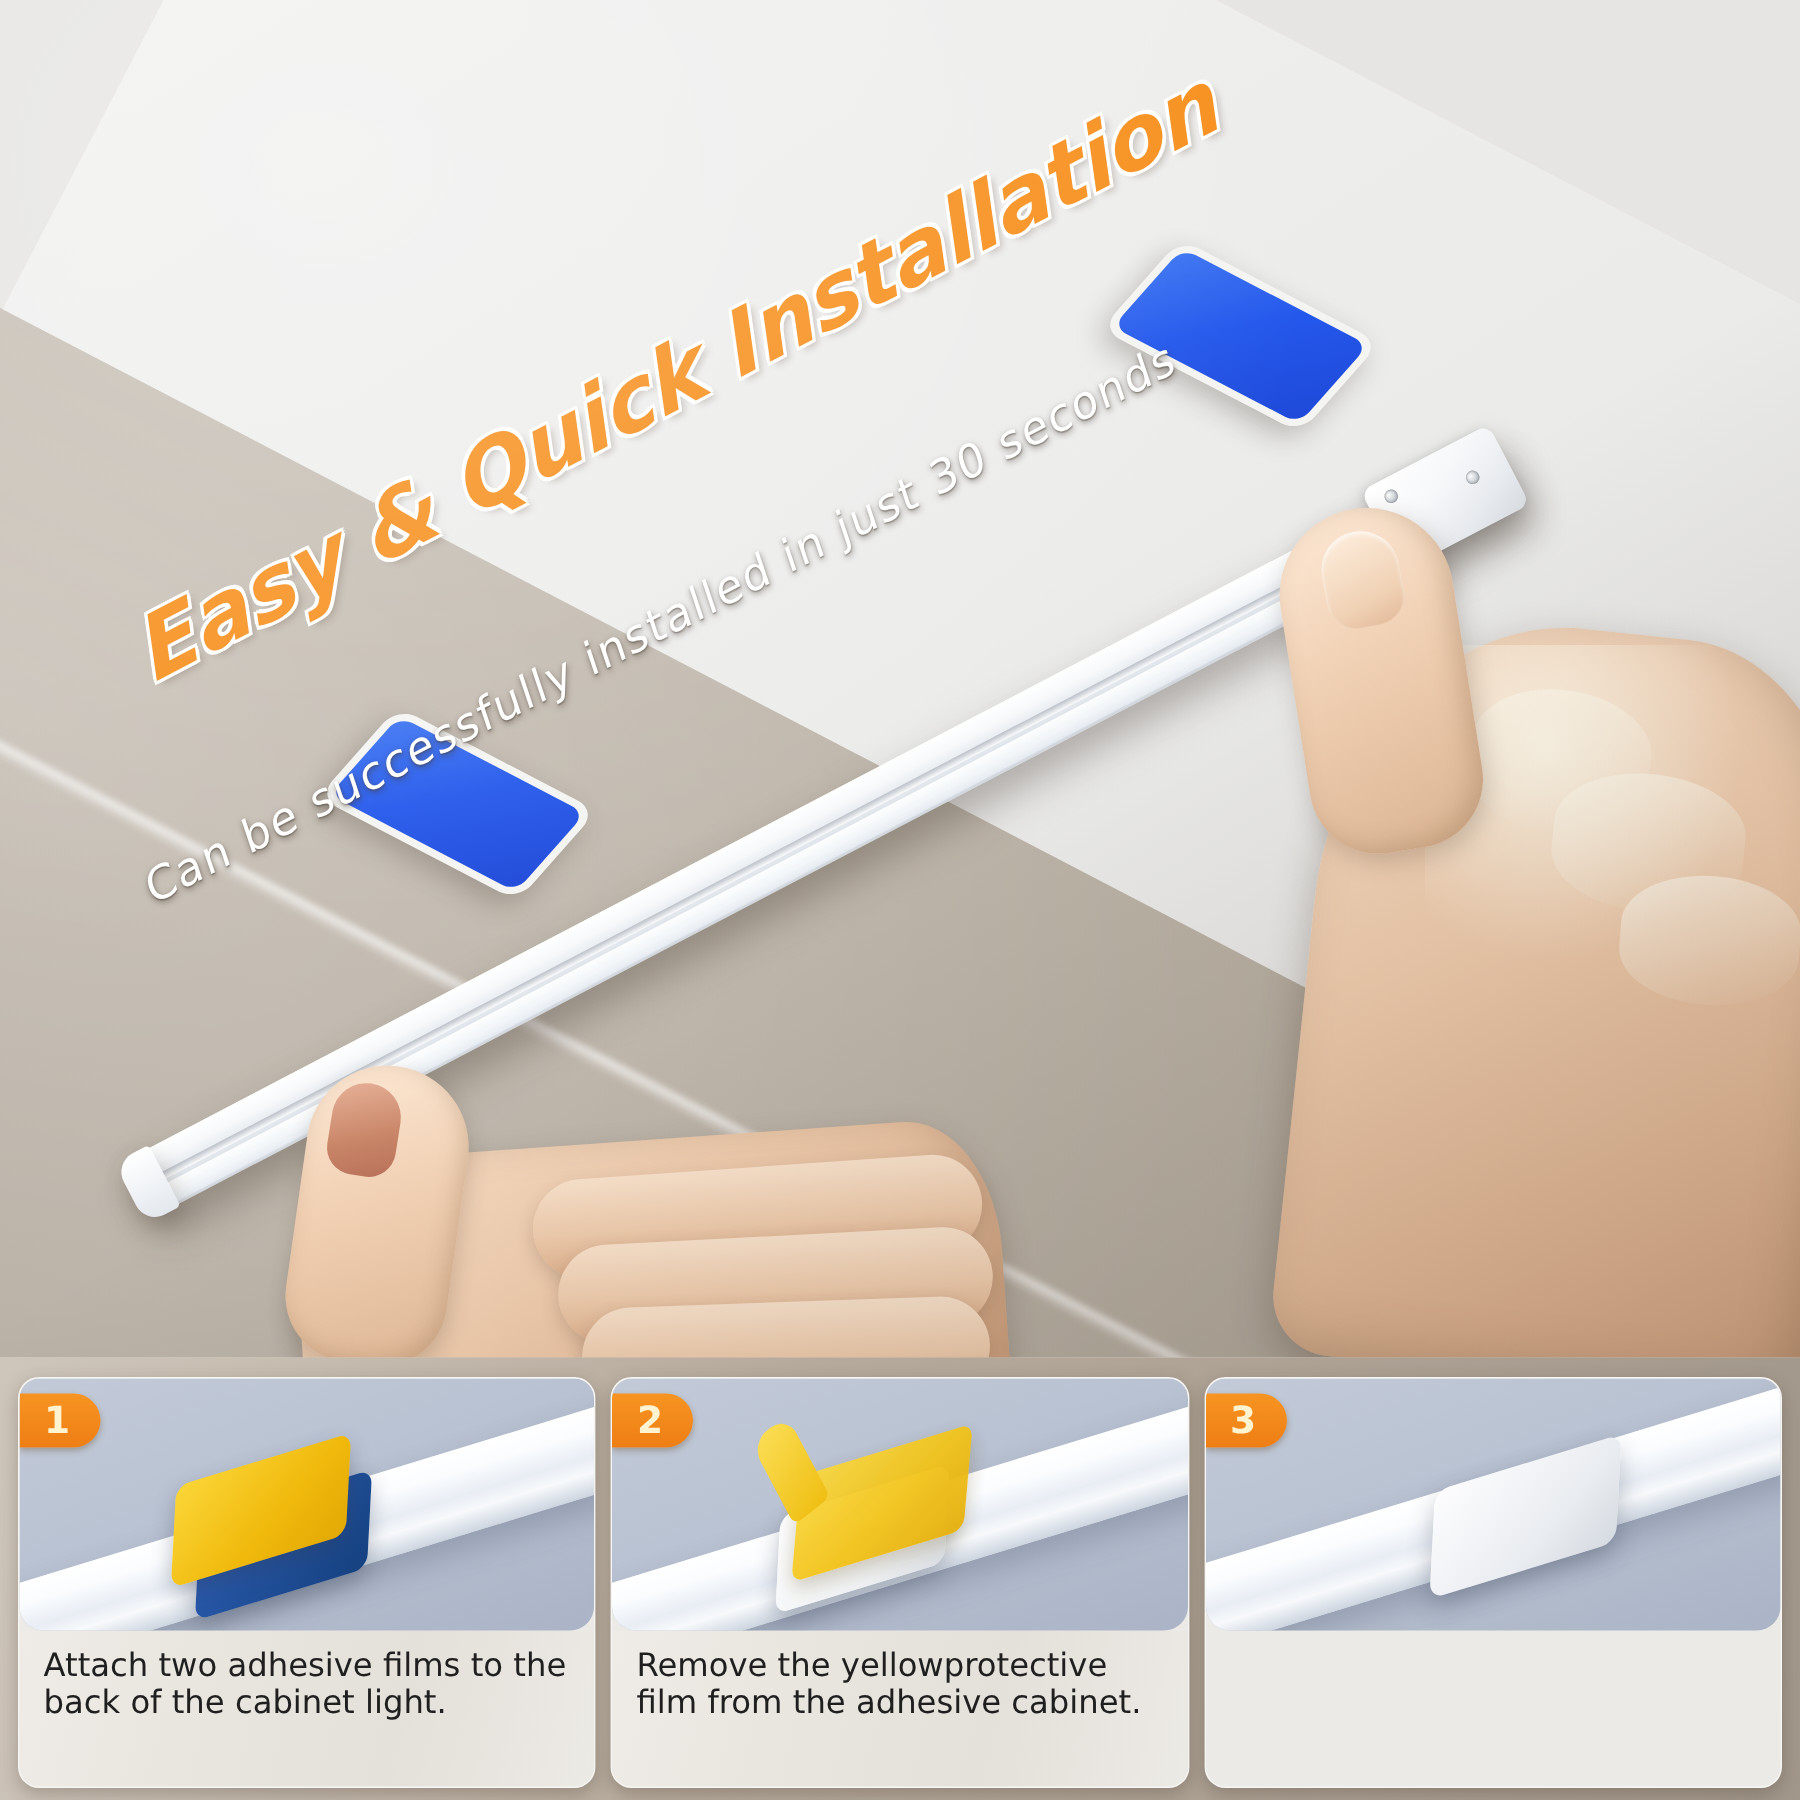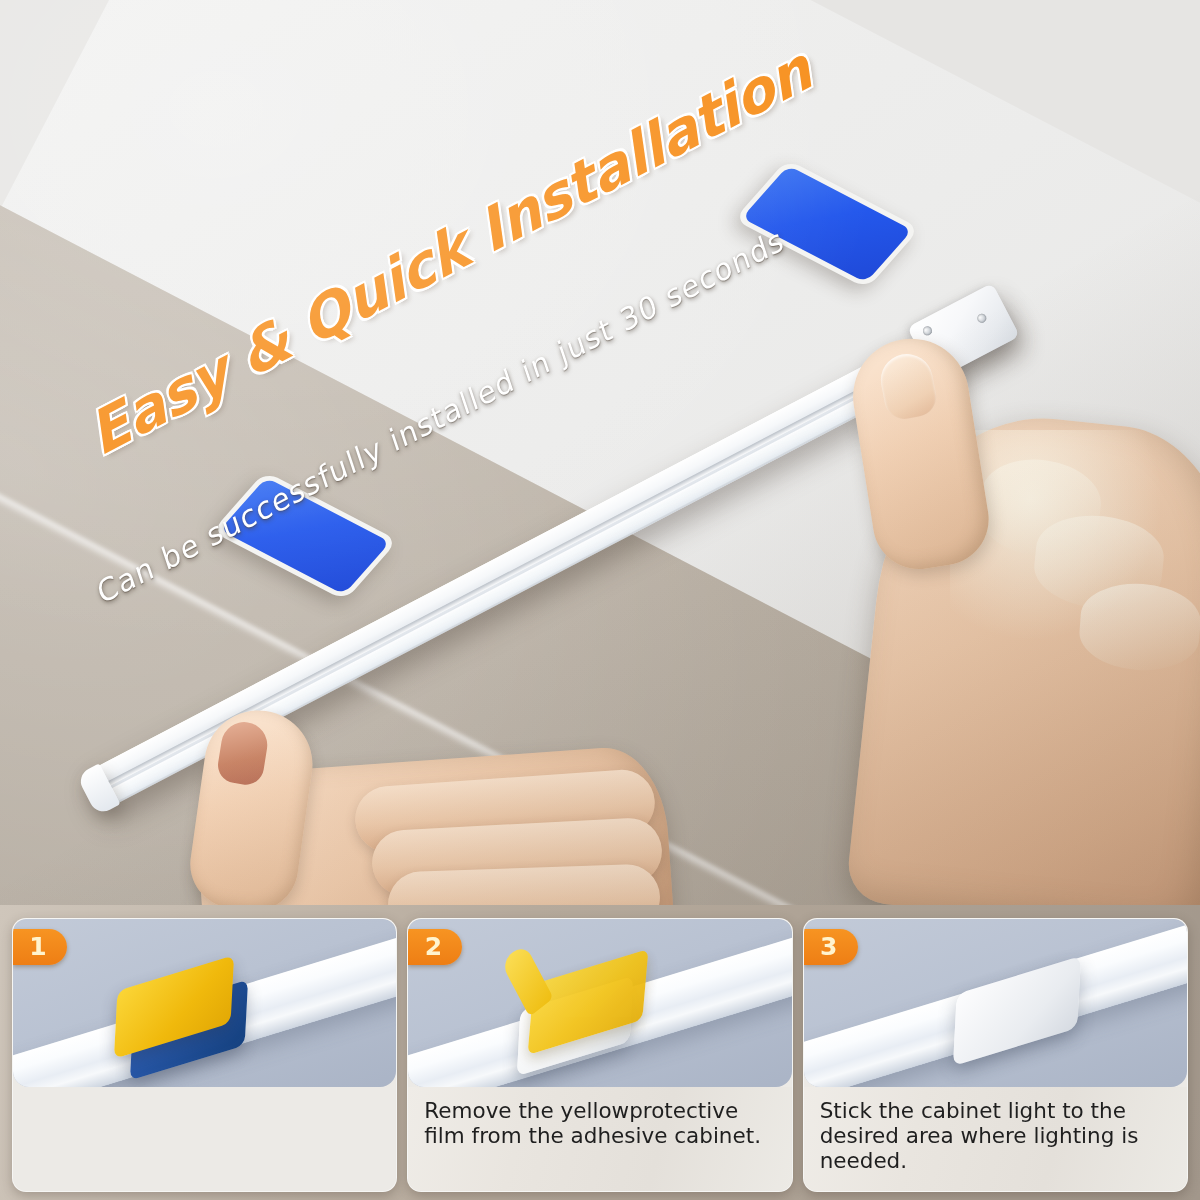--- a/index.html
+++ b/index.html
@@ -384,35 +384,35 @@
 
 <div id="steps">
 
   <div class="card">
     <div class="card-photo">
       <div class="badge">1</div>
       <div class="mini-bar"></div>
       <div class="film film-blue"></div>
       <div class="film film-yellow"></div>
     </div>
+    <div class="card-caption">Attach two adhesive films to the back of the cabinet light.</div>
   </div>
 
   <div class="card">
     <div class="card-photo">
       <div class="badge">2</div>
       <div class="mini-bar"></div>
       <div class="pad-white"></div>
       <div class="peel"></div>
       <div class="peel-tab"></div>
     </div>
     <div class="card-caption">Remove the yellowprotective film from the adhesive cabinet.</div>
   </div>
 
   <div class="card">
     <div class="card-photo">
       <div class="badge">3</div>
       <div class="mini-bar high"></div>
       <div class="pad-applied"></div>
     </div>
-    <div class="card-caption">Stick the cabinet light to the desired area where lighting is needed.</div>
   </div>
 
 </div>
 
 </body></html>

